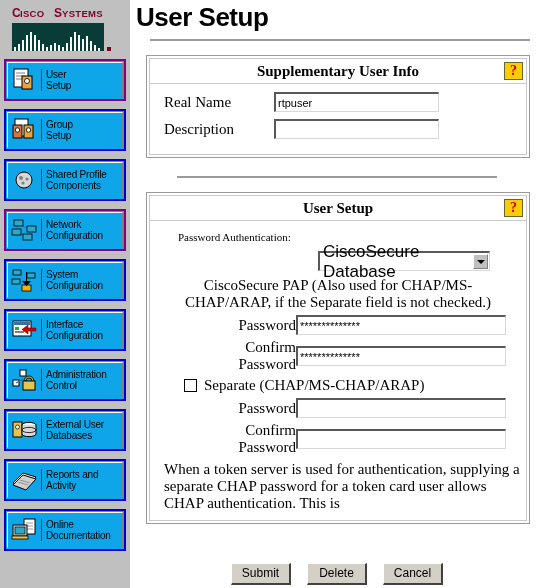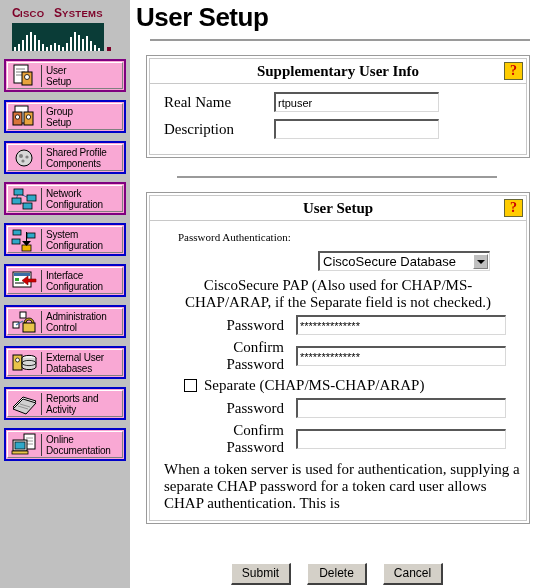--- a/index.html
+++ b/index.html
@@ -36,23 +36,23 @@
   .logo-bars {
     margin-top: 2px;
     width: 99px; height: 28px;
     position: relative;
     display: block;
   }
   .navlist { margin-top: 8px; padding: 0 4px; }
   .navbtn {
     display: block;
     position: relative;
-    height: 33px;
+    height: 42px;
     margin: 0 0 8px 0;
-    background: #f9a8d4;
+    background: #0ea5e9;
     border: 2px solid #0000c8;
     box-sizing: border-box;
     cursor: pointer;
     overflow: hidden;
   }
   .navbtn.visited { border-color: #800080; }
   .navbtn .inner {
     position: absolute; left: 1px; top: 1px; right: 1px; bottom: 1px;
     border-top: 1px solid #ffffff;
     border-left: 1px solid #ffffff;
@@ -187,21 +187,21 @@
     border-right: 1px solid #d8d8d8;
     border-bottom: 1px solid #d8d8d8;
     background: #ffffff;
     box-sizing: border-box;
     display: flex; align-items: center;
     position: relative;
     cursor: pointer;
   }
   .fakeselect .sval {
     font-family: "Liberation Sans", sans-serif;
-    font-size: 13px;
+    font-size: 17px;
     padding-left: 3px;
     color: #000000;
   }
   .fakeselect .arrowbox {
     position: absolute; right: 1px; top: 1px;
     width: 15px; height: 15px;
     background: #c0c0c0;
     border-top: 1px solid #ffffff;
     border-left: 1px solid #ffffff;
     border-right: 1px solid #808080;
@@ -219,21 +219,20 @@
     text-align: center;
     font-size: 15px;
     line-height: 17px;
     margin: 6px 10px 4px 10px;
   }
   .prow { display: flex; align-items: center; margin-bottom: 4px; }
   .prow.two { align-items: center; }
   .plabel {
     width: 140px;
     text-align: right;
-    padding-right: 12px;
     font-size: 15px;
     line-height: 17px;
     box-sizing: border-box;
   }
   .cbrow { display: flex; align-items: center; margin: 4px 0 4px 28px; }
   .cbox {
     width: 13px; height: 13px;
     border: 1px solid #000000;
     background: #ffffff;
     box-sizing: border-box;

